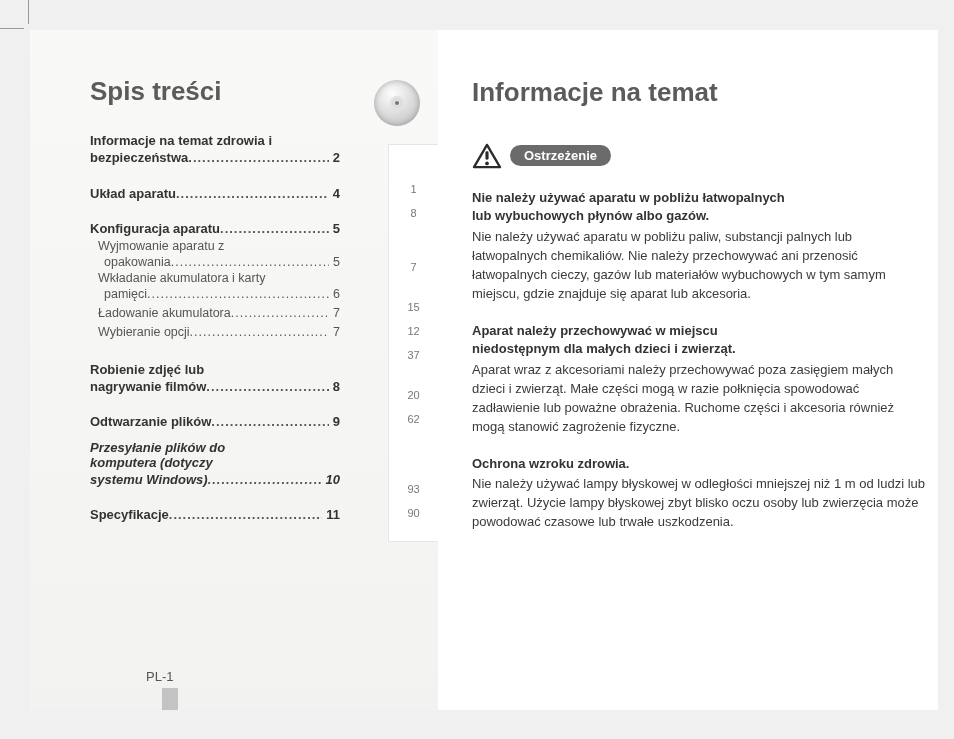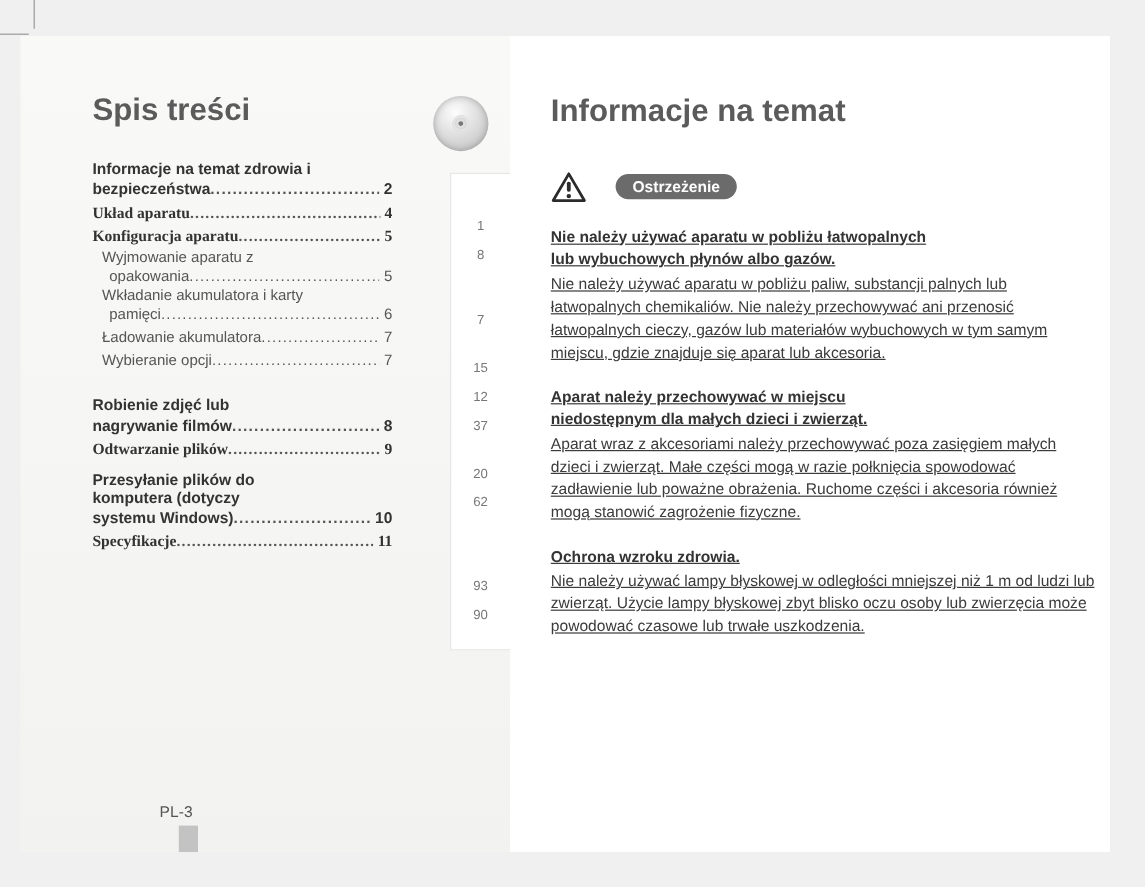--- a/index.html
+++ b/index.html
@@ -14,21 +14,21 @@
   .crop-mark {
     position: absolute;
     border-color: #9a9a9a;
   }
   .crop-tl-v { top: 0; left: 28px; width: 0; height: 24px; border-left: 1px solid #9a9a9a; }
   .crop-tl-h { top: 28px; left: 0; width: 24px; height: 0; border-top: 1px solid #9a9a9a; }
 
   .page {
     position: absolute;
     top: 30px;
-    left: 17px;
+    left: 30px;
     display: flex;
     gap: 0;
   }
   .left-col {
     width: 408px;
     background: linear-gradient(to bottom, #f9f9f8 0%, #f2f2f1 100%);
     padding: 46px 20px 0 60px;
     position: relative;
     min-height: 680px;
   }
@@ -92,26 +92,26 @@
     flex: 1 1 auto;
     overflow: hidden;
     white-space: nowrap;
     color: #555;
     letter-spacing: 1px;
   }
   .toc-row .dots::after {
     content: ".........................................................................................";
   }
   .toc-row .pg { flex: 0 0 auto; padding-left: 4px; }
-  .toc-main { font-weight: bold; margin-top: 0; font-family: Liberation Serif, serif; }
+  .toc-main { font-weight: bold; margin-top: 16px; }
   .toc-sub { font-weight: normal; color: #555; padding-left: 8px; font-size:12.5px; }
   .toc-sub .pg { font-weight: normal; }
   .toc-main-2line { font-weight: bold; margin-top: 20px; }
   .toc-main-2line .pre { display:block; }
-  .toc-main-3line { font-weight: bold; margin-top: 8px; }
+  .toc-main-3line { font-weight: bold; margin-top: 8px; font-style: italic; }
 
   .index-strip {
     position: absolute;
     right: 0;
     top: 114px;
     width: 50px;
     background: #fff;
     border: 1px solid #e6e6e6;
     border-right: none;
     padding: 34px 0 18px 0;
@@ -138,36 +138,36 @@
     bottom: 0;
     left: 132px;
     width: 16px;
     height: 22px;
     background: #c3c3c3;
   }
 
   .warn-row {
     display: flex;
     align-items: center;
-    gap: 24px;
+    gap: 8px;
     margin-bottom: 20px;
   }
   .warn-tri {
     width: 30px; height: 26px; position: relative;
   }
   .warn-tri svg { width: 100%; height: 100%; }
   .warn-pill {
     background: #6b6b6b;
     color: #fff;
     font-weight: bold;
     font-size: 13px;
     border-radius: 12px;
     padding: 3px 14px;
   }
-  .body-block { margin-bottom: 18px; font-size: 13px; color: #3b3b3b; line-height: 1.45; text-decoration: underline; }
+  .body-block { margin-bottom: 18px; font-size: 13px; color: #3b3b3b; line-height: 1.45; }
   .body-block .bh { font-weight: bold; color: #333; margin-bottom: 2px; }
 </style>
 </head>
 <body>
 
 <div class="crop-mark crop-tl-v"></div>
 <div class="crop-mark crop-tl-h"></div>
 
 <div class="page">
 
@@ -284,21 +284,21 @@
       <div class="idx">37</div>
       <div class="gap-sm"></div>
       <div class="idx">20</div>
       <div class="idx">62</div>
       <div class="gap-md"></div>
       <div class="gap-sm"></div>
       <div class="idx">93</div>
       <div class="idx">90</div>
     </div>
 
-    <div class="page-num">PL-3</div>
+    <div class="page-num">PL-1</div>
     <div class="page-num-bar"></div>
   </div>
 
   <div class="right-col">
     <h1 class="safety-title">
       <span>Informacje na temat</span><br>
     </h1>
 
     <div class="warn-row">
       <div class="warn-tri">

